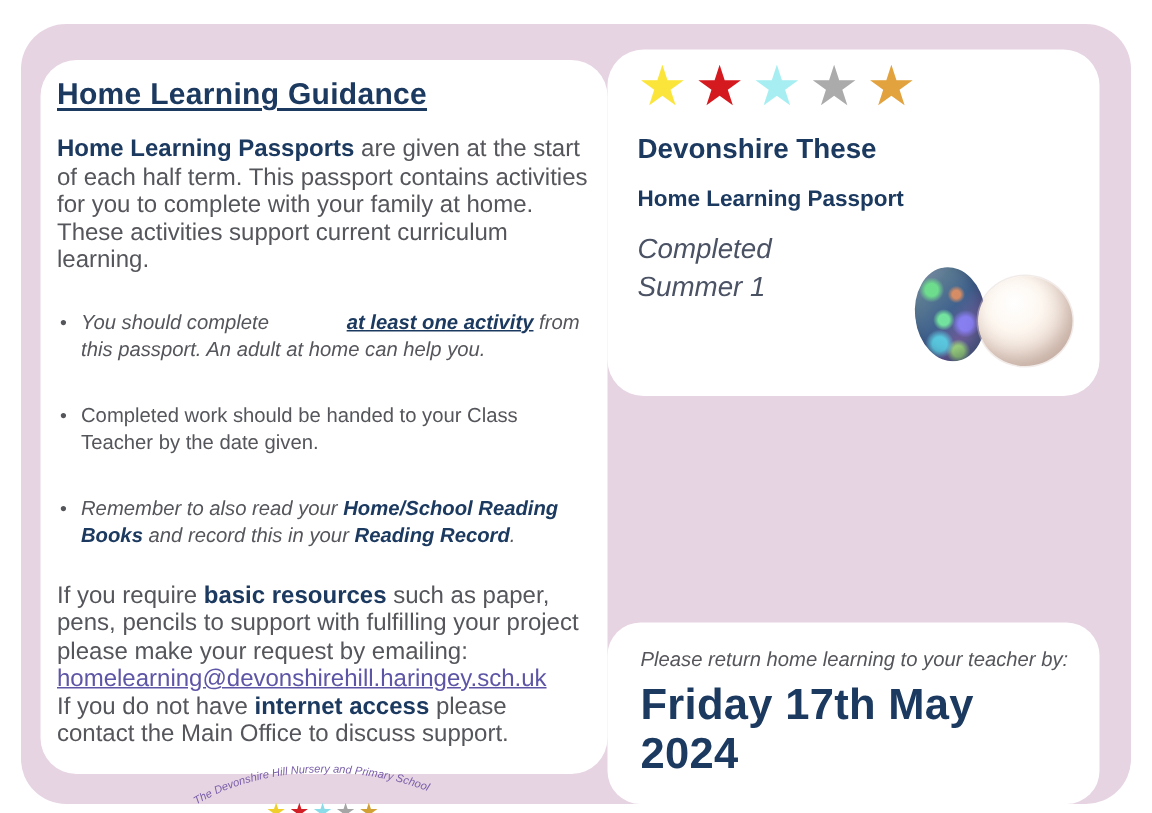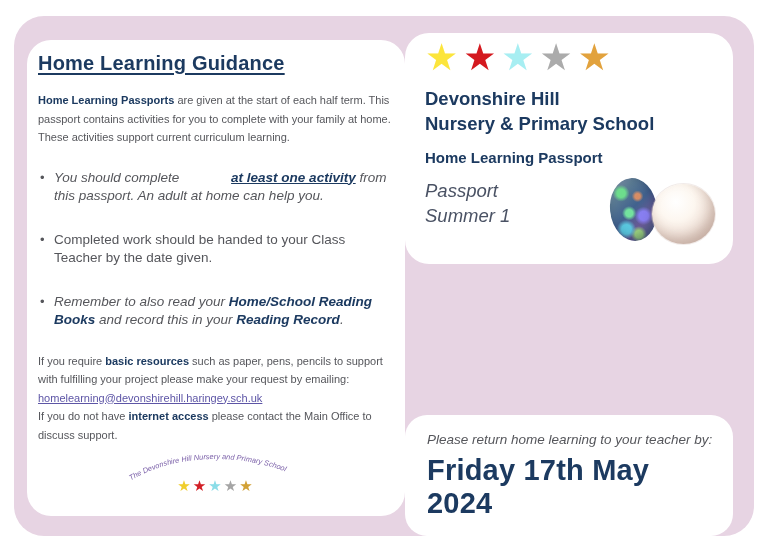--- a/index.html
+++ b/index.html
@@ -19,21 +19,21 @@
   .left-panel{
     left:27px;top:40px;width:378px;height:476px;
     padding:12px 13px 8px 11px;box-sizing:border-box;
   }
   .page-title{
     font-size:20px;font-weight:bold;color:#1c3a60;
     text-decoration:underline;text-underline-offset:3px;
     margin:0 0 16px 0;letter-spacing:.2px;
   }
   .body-text{
-    font-size:11px;line-height:18.5px;color:#55565b;margin:0;
+    font-size:16px;line-height:18.5px;color:#55565b;margin:0;
   }
   .b{font-weight:bold;color:#1c3a60;}
   .i{font-style:italic;}
   .u{text-decoration:underline;margin-left:48px;}
   a.link, span.link{
     color:#5d55a6;text-decoration:underline;font-style:normal;cursor:pointer;
   }
   .bullet-list{margin-top:22px;display:flex;flex-direction:column;gap:25px;}
   .bullet-item{display:flex;}
   .bullet-dot{
@@ -139,26 +139,25 @@
 
 <div class="panel top-right-panel">
   <div class="big-stars">
       <span class="star" style="color: rgb(252, 229, 59);">★</span>
       <span class="star" style="color: rgb(212, 25, 31);">★</span>
       <span class="star" style="color: rgb(167, 238, 242);">★</span>
       <span class="star" style="color: rgb(171, 171, 171);">★</span>
       <span class="star" style="color: rgb(226, 162, 61);">★</span>
     </div>
   <div class="school-name">
-    <div>Devonshire Hill</div>
-    <div>Nursery &amp; Primary School</div>
+    <div>Devonshire These</div>
   </div>
   <div class="passport-title">Home Learning Passport</div>
   <div class="class-term">
-    <div>Passport</div>
+    <div>Completed</div>
     <div>Summer 1</div>
   </div>
   <div class="gems">
     <div class="opal"></div>
     <div class="pearl"></div>
   </div>
 </div>
 
 <div class="panel bottom-right-panel">
   <div class="return-prompt">Please return home learning to your teacher by:</div>

